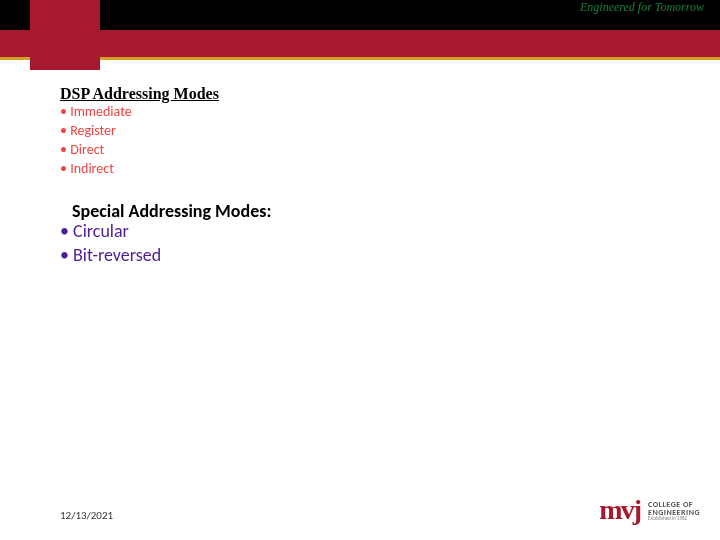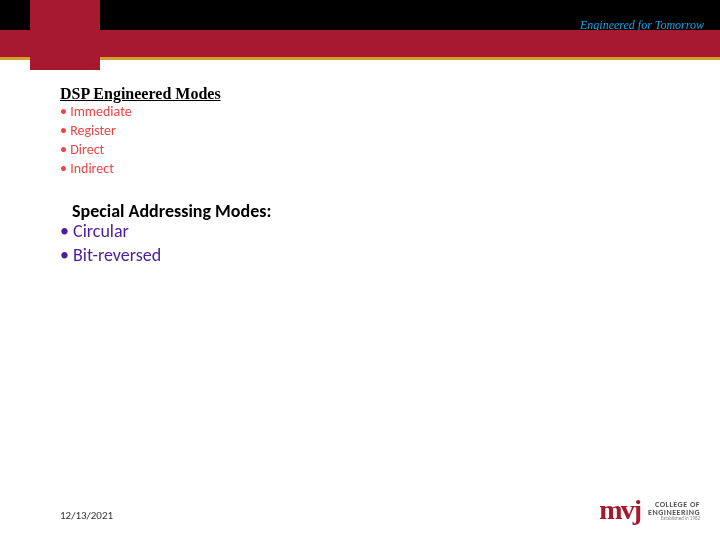--- a/index.html
+++ b/index.html
@@ -13,23 +13,23 @@
   }
   .header-black {
     position: absolute;
     top: 0; left: 0;
     width: 720px;
     height: 30px;
     background: #000000;
   }
   .tagline {
     position: absolute;
-    top: 18px;
+    top: 0;
     right: 16px;
-    color: #0ea5e9;
+    color: #15803d;
     font-size: 12px;
     font-style: italic;
     font-family: "Times New Roman", serif;
   }
   .header-red {
     position: absolute;
     top: 30px; left: 0;
     width: 720px;
     height: 27px;
     background: #a6192e;
@@ -109,21 +109,20 @@
     font-family: Georgia, serif;
     font-weight: bold;
     font-size: 28px;
     color: #a6192e;
     letter-spacing: -2px;
   }
   .logo-text {
     display: flex;
     flex-direction: column;
     line-height: 1;
-    align-items: flex-end;
   }
   .logo-text-top {
     font-size: 8px;
     font-weight: bold;
     color: #555;
     letter-spacing: 0.5px;
   }
   .logo-text-bot {
     font-size: 8px;
     font-weight: bold;
@@ -138,21 +137,21 @@
 </head>
 <body>
 
 <div class="header-black">
   <span class="tagline">Engineered for Tomorrow</span>
 </div>
 <div class="header-red"></div>
 <div class="gold-line"></div>
 <div class="red-block"></div>
 
-<div class="content-title">DSP Engineered Modes</div>
+<div class="content-title">DSP Addressing Modes</div>
 
 <div class="list1">
   <div>Immediate</div>
   <div>Register</div>
   <div>Direct</div>
   <div>Indirect</div>
 </div>
 
 <div class="subhead">Special Addressing Modes:</div>
 

